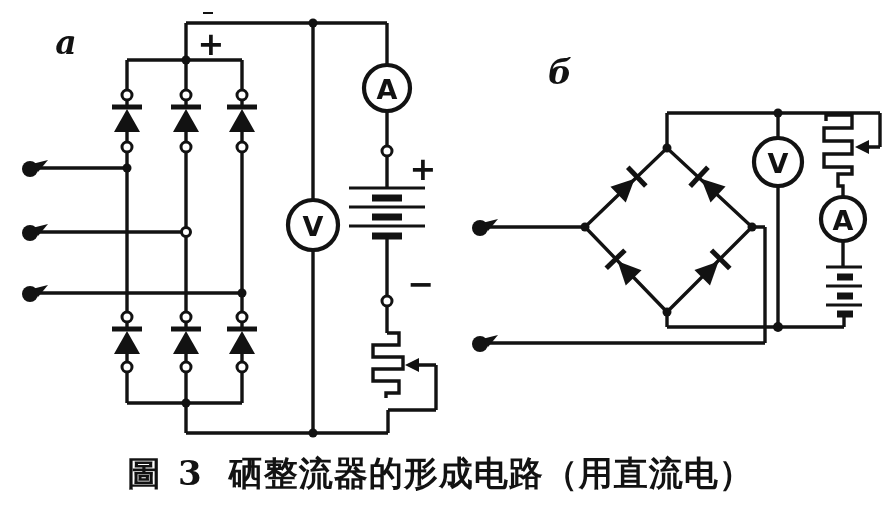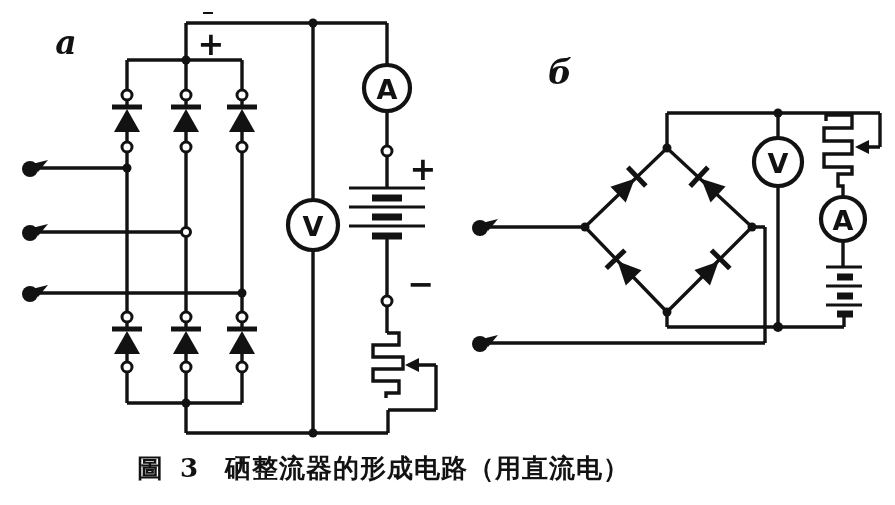--- a/index.html
+++ b/index.html
@@ -21,21 +21,21 @@
           text-anchor:middle; dominant-baseline:central; }
   .sign { font:bold 32px "DejaVu Sans", sans-serif; fill:currentColor;
           text-anchor:middle; dominant-baseline:central; }
   .cirlabel { font:italic bold 33px "DejaVu Serif", serif; fill:currentColor;
           text-anchor:middle; dominant-baseline:central; }
   .plateL { stroke:currentColor; stroke-width:3; }
   .plateS { stroke:currentColor; stroke-width:7; }
   .caption {
     position:absolute; left:127px; top:451px; white-space:nowrap;
     font-family:"Liberation Serif","DejaVu Serif",serif;
-    font-weight:bold; font-size:26px; color:var(--ink); letter-spacing:1px;margin-left:10px;
+    font-weight:bold; font-size:34px; color:var(--ink); letter-spacing:1px;
   }
   .caption .fig-label { margin-right:16px; }
   .caption .fig-number { margin-right:26px; font-family:"DejaVu Serif",serif; }
 </style>
 </head>
 <body>
 
 <div class="stage">
   <svg width="895" height="448" viewBox="0 0 895 448">
     <defs>

